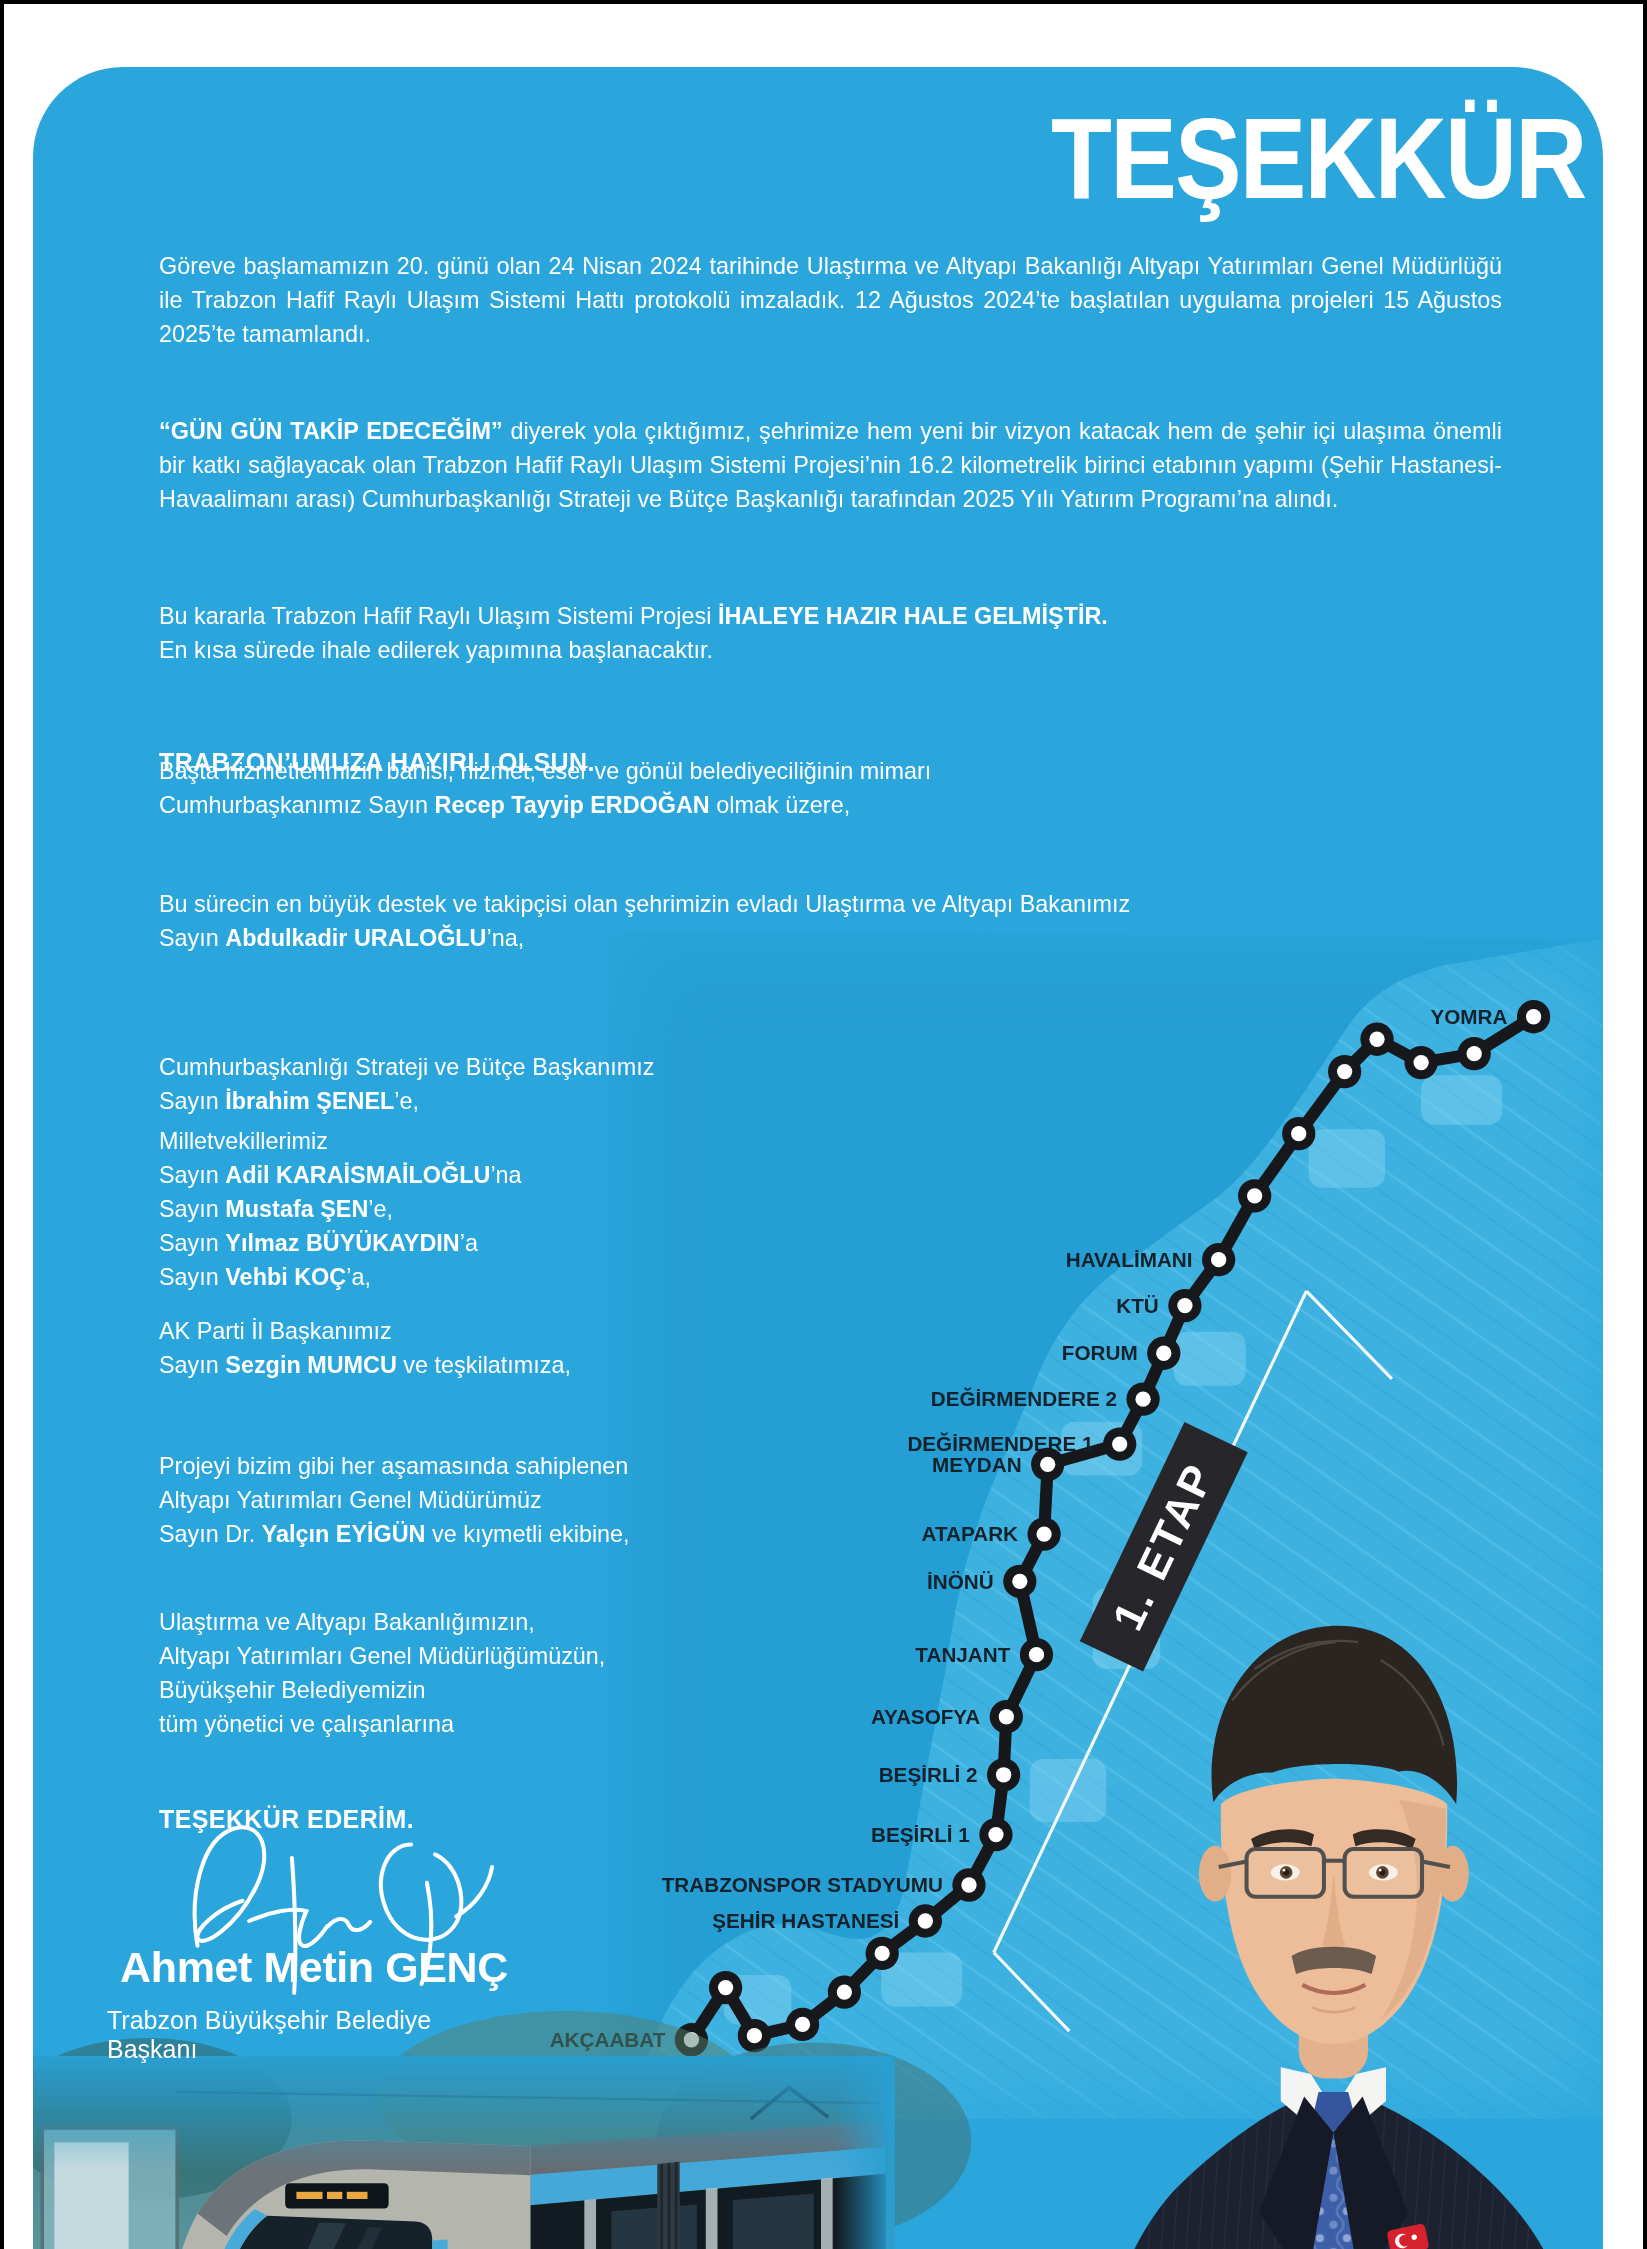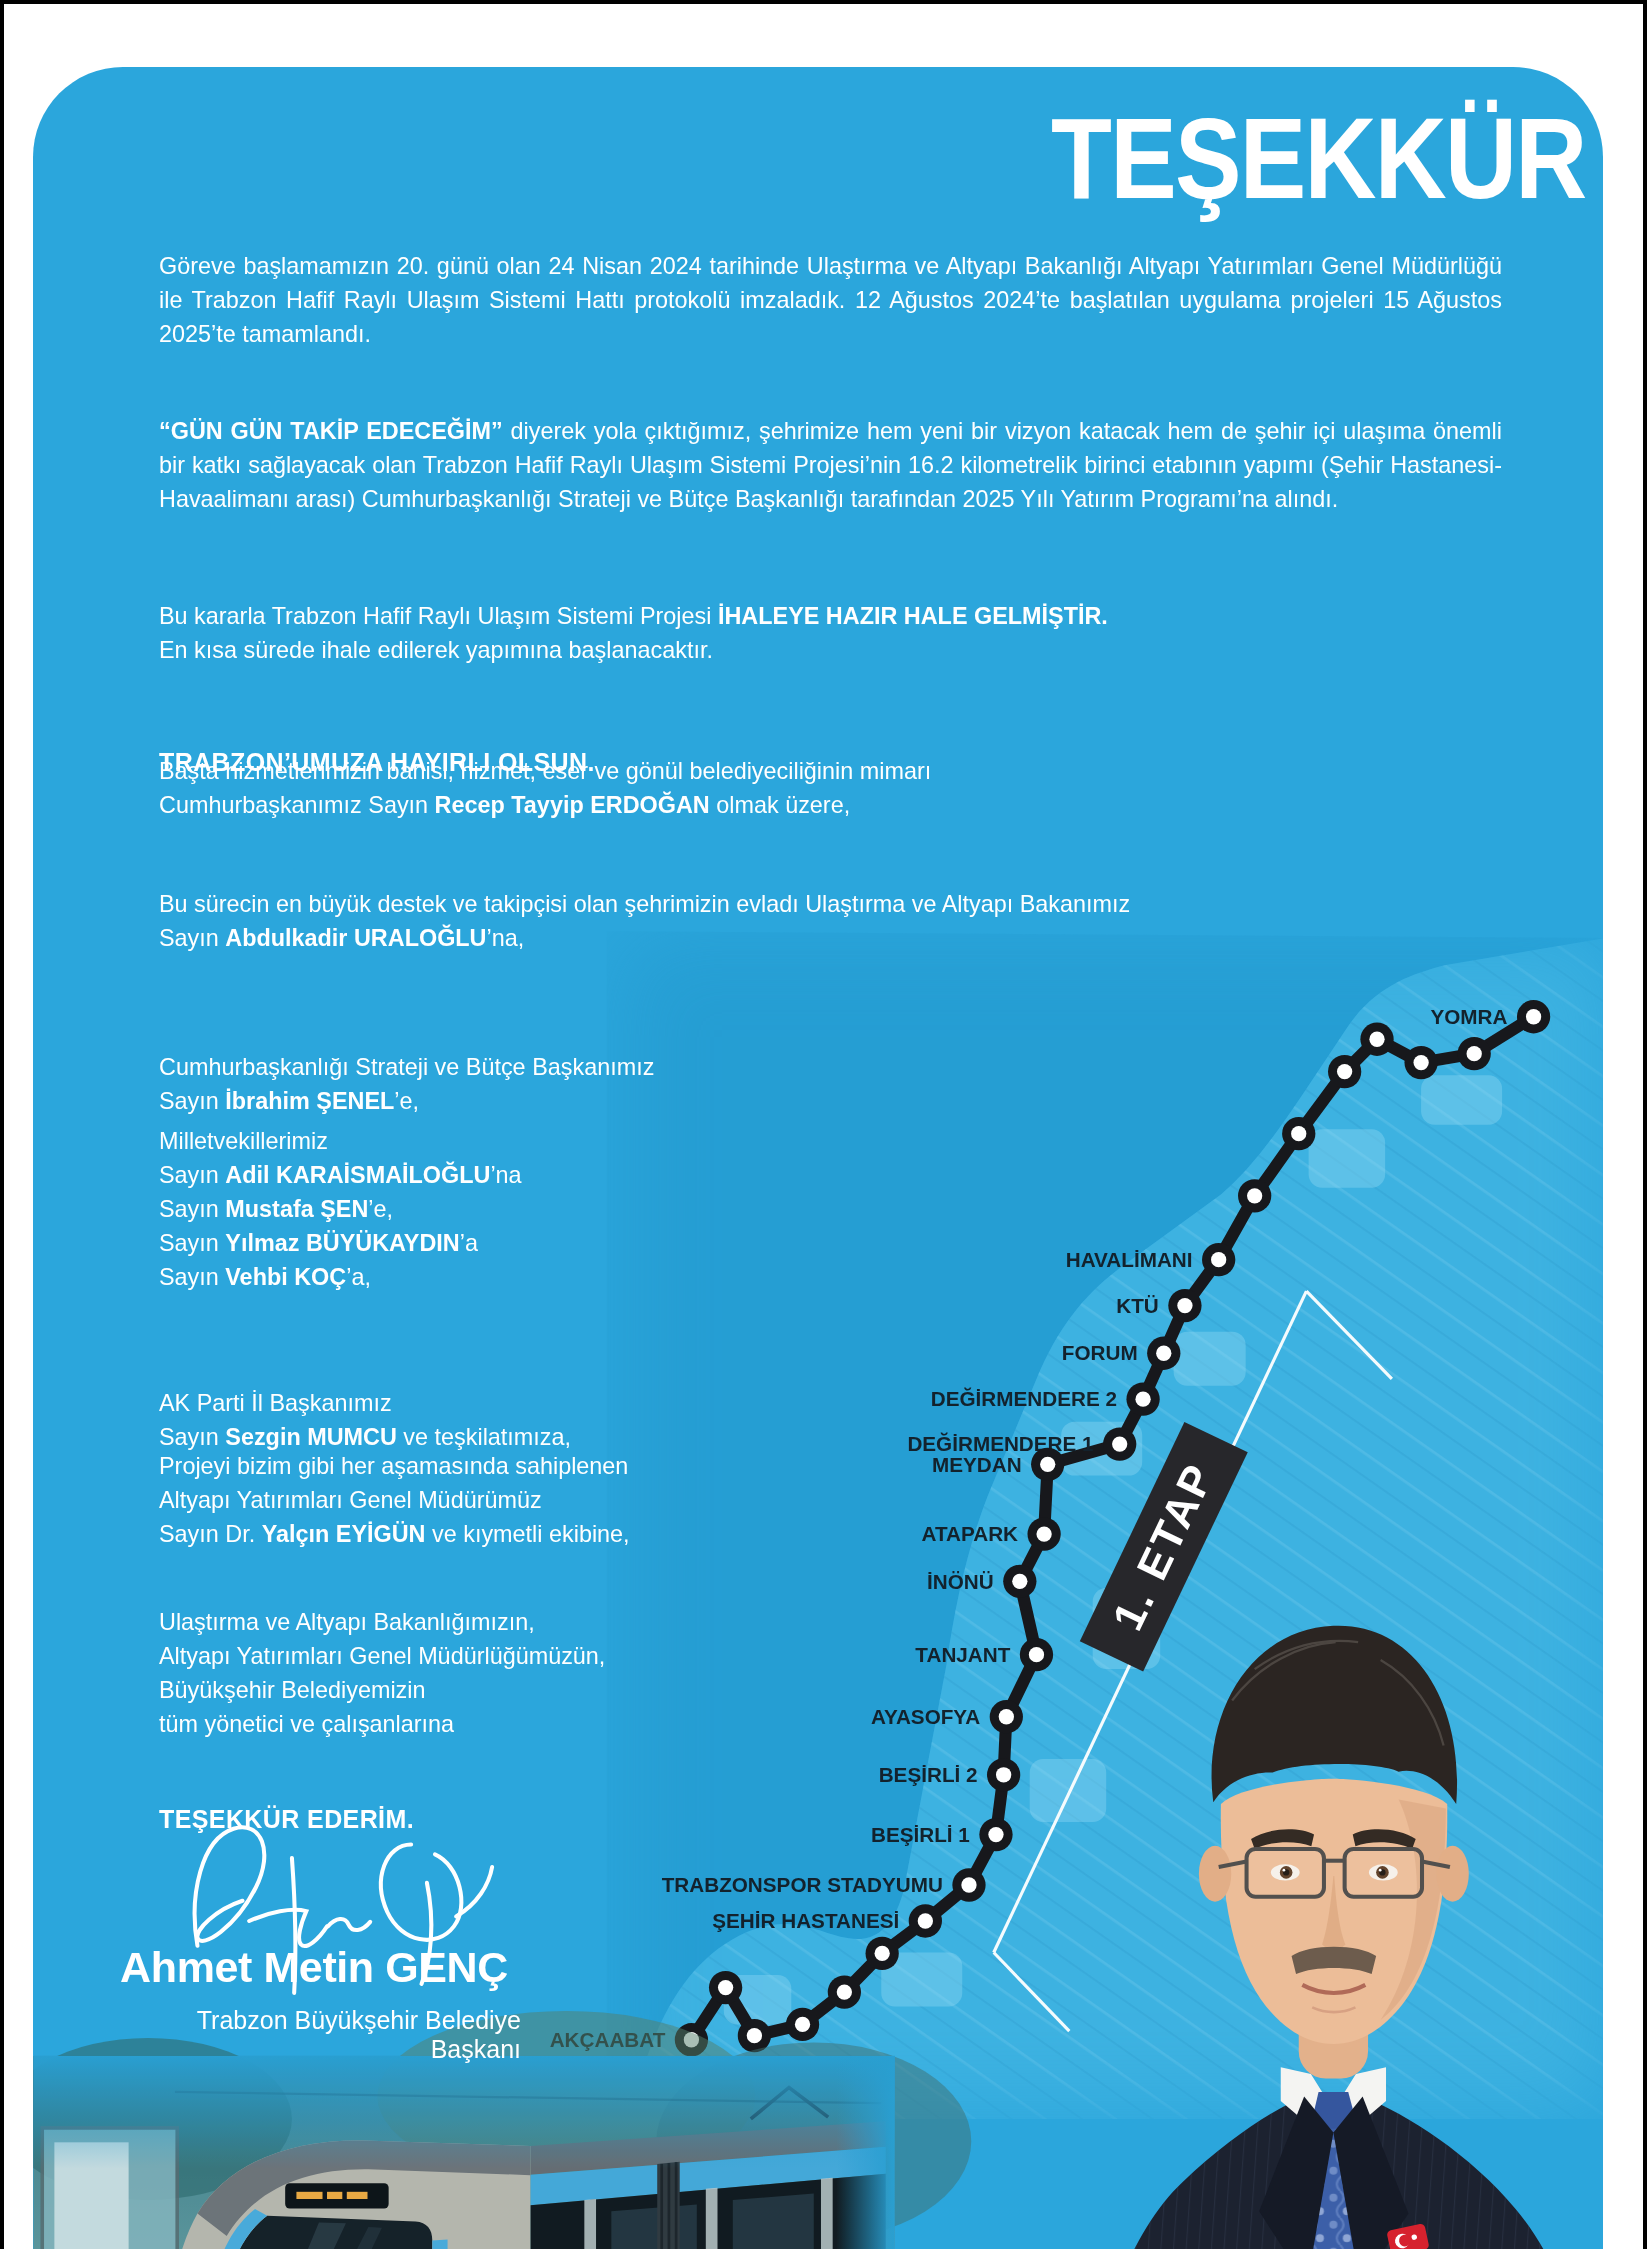--- a/index.html
+++ b/index.html
@@ -20,21 +20,21 @@
   #title{
     position:absolute;left:29px;top:101px;width:1570px;text-align:right;color:#fff;
     font-size:106px;font-weight:800;letter-spacing:-1.8px;line-height:1;
   }
   #title span{display:inline-block;transform:scaleX(.94) scaleY(1.08);}
   #sig-name{
     position:absolute;left:103px;top:1939px;width:414px;text-align:center;color:#fff;
     font-size:43px;font-weight:800;letter-spacing:-0.4px;
   }
   #sig-title{
-    position:absolute;left:103px;top:2002px;width:414px;text-align:right;color:#fff;
+    position:absolute;left:103px;top:2002px;width:414px;text-align:left;color:#fff;
     font-size:25px;font-weight:400;
   }
   .stn{font-weight:700;font-size:46px;fill:var(--label,#13222d);}
   .etap-text{font-weight:800;font-size:96px;fill:#fff;letter-spacing:6px;}
 </style>
 </head>
 <body>
 
 <div class="page">
 
@@ -396,21 +396,21 @@
 Cumhurbaşkanımız Sayın </span><span class="b">Recep Tayyip ERDOĞAN</span><span> olmak üzere,</span></div>
   <div class="txt" style="left:155px;top:883px;width:1343px;"><span>Bu sürecin en büyük destek ve takipçisi olan şehrimizin evladı Ulaştırma ve Altyapı Bakanımız
 Sayın </span><span class="b">Abdulkadir URALOĞLU</span><span>’na,</span></div>
   <div class="txt" style="left:155px;top:1046px;width:1080px;"><span>Cumhurbaşkanlığı Strateji ve Bütçe Başkanımız
 Sayın </span><span class="b">İbrahim ŞENEL</span><span>’e,</span></div>
   <div class="txt" style="left:155px;top:1120px;width:1080px;"><span>Milletvekillerimiz
 Sayın </span><span class="b">Adil KARAİSMAİLOĞLU</span><span>’na
 Sayın </span><span class="b">Mustafa ŞEN</span><span>’e,
 Sayın </span><span class="b">Yılmaz BÜYÜKAYDIN</span><span>’a
 Sayın </span><span class="b">Vehbi KOÇ</span><span>’a,</span></div>
-  <div class="txt" style="left:155px;top:1382px;width:1080px;"><span>AK Parti İl Başkanımız
+  <div class="txt" style="left:155px;top:1310px;width:1080px;"><span>AK Parti İl Başkanımız
 Sayın </span><span class="b">Sezgin MUMCU</span><span> ve teşkilatımıza,</span></div>
   <div class="txt" style="left:155px;top:1429px;width:1080px;margin-top:16px;"><span>Projeyi bizim gibi her aşamasında sahiplenen
 Altyapı Yatırımları Genel Müdürümüz
 Sayın Dr. </span><span class="b">Yalçın EYİGÜN</span><span> ve kıymetli ekibine,</span></div>
   <div class="txt" style="left:155px;top:1601px;width:1080px;">Ulaştırma ve Altyapı Bakanlığımızın,
 Altyapı Yatırımları Genel Müdürlüğümüzün,
 Büyükşehir Belediyemizin
 tüm yönetici ve çalışanlarına</div>
   <div class="txt hdr" style="left:155px;top:1798px;width:1080px;">TEŞEKKÜR EDERİM.</div>
 

